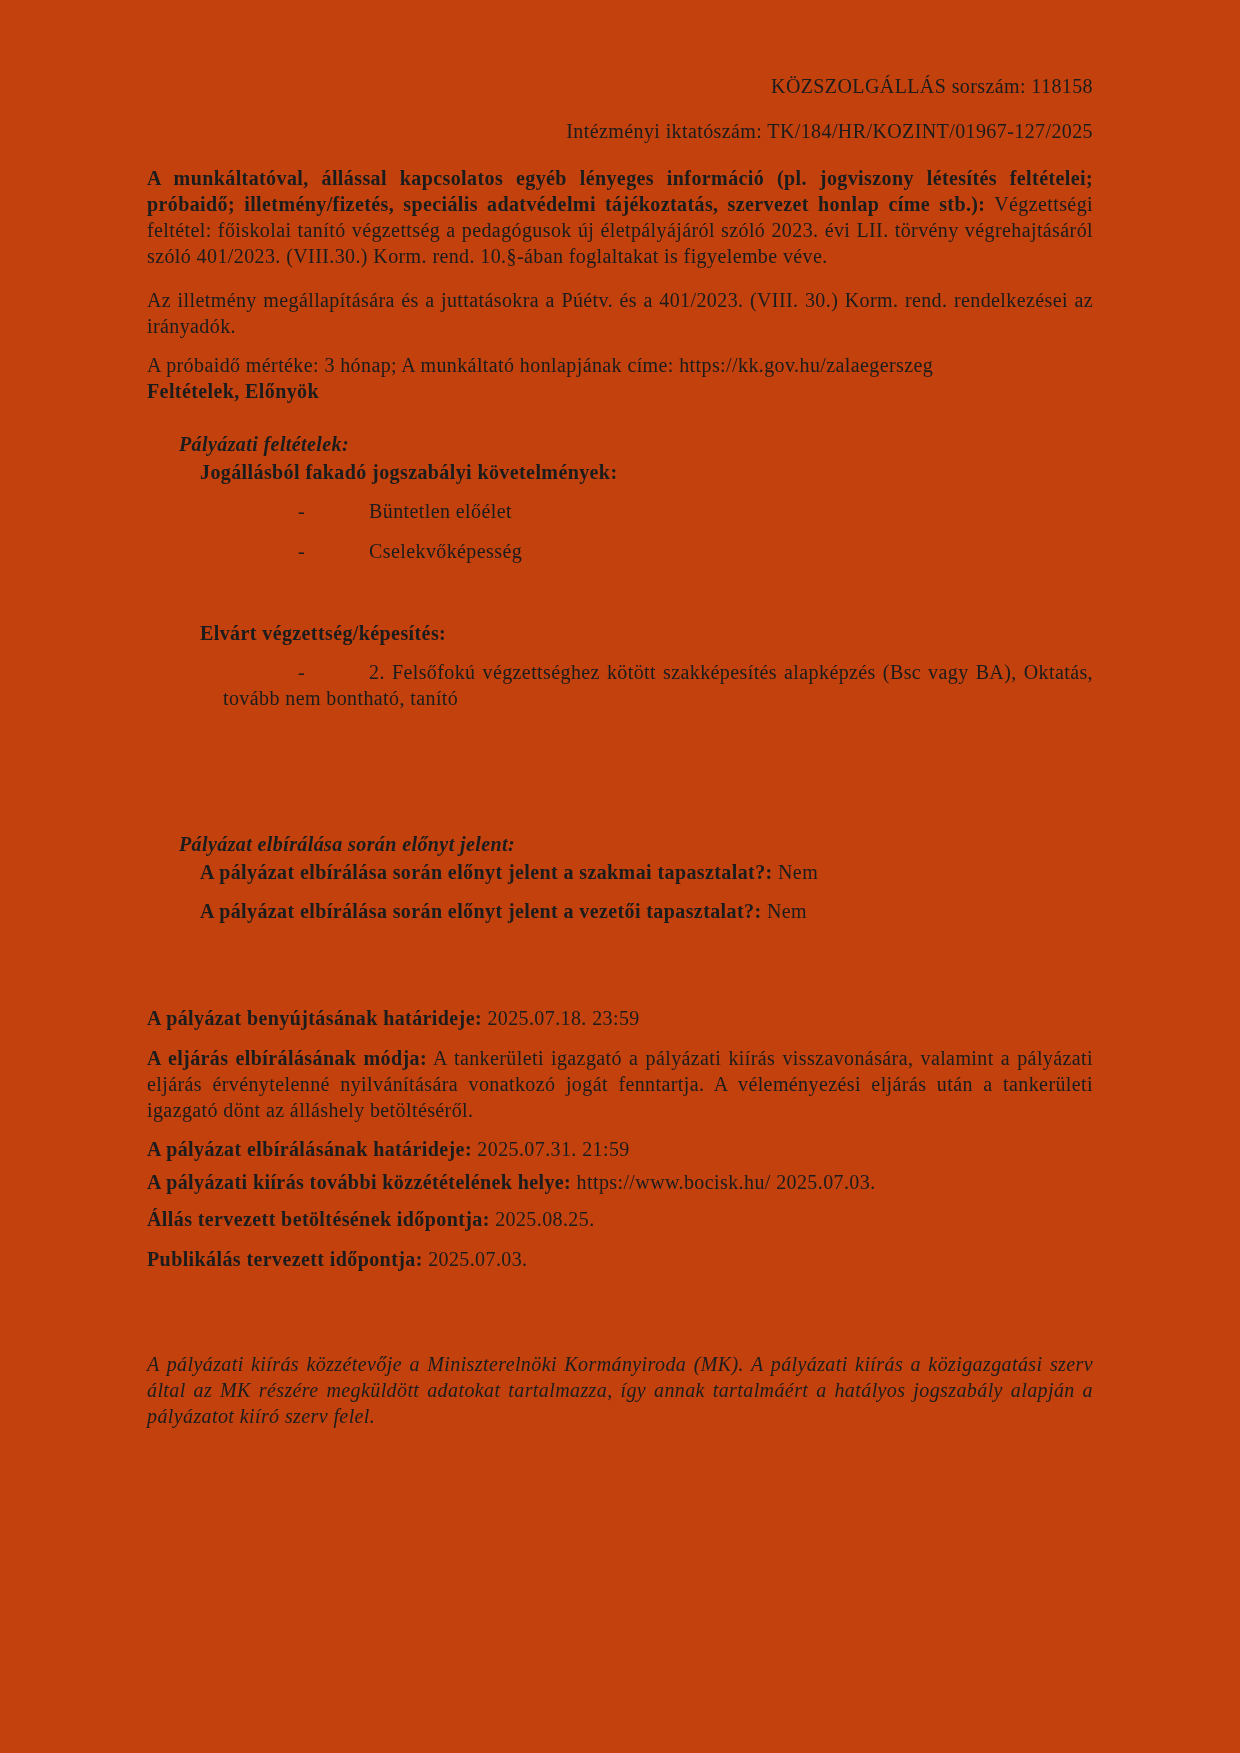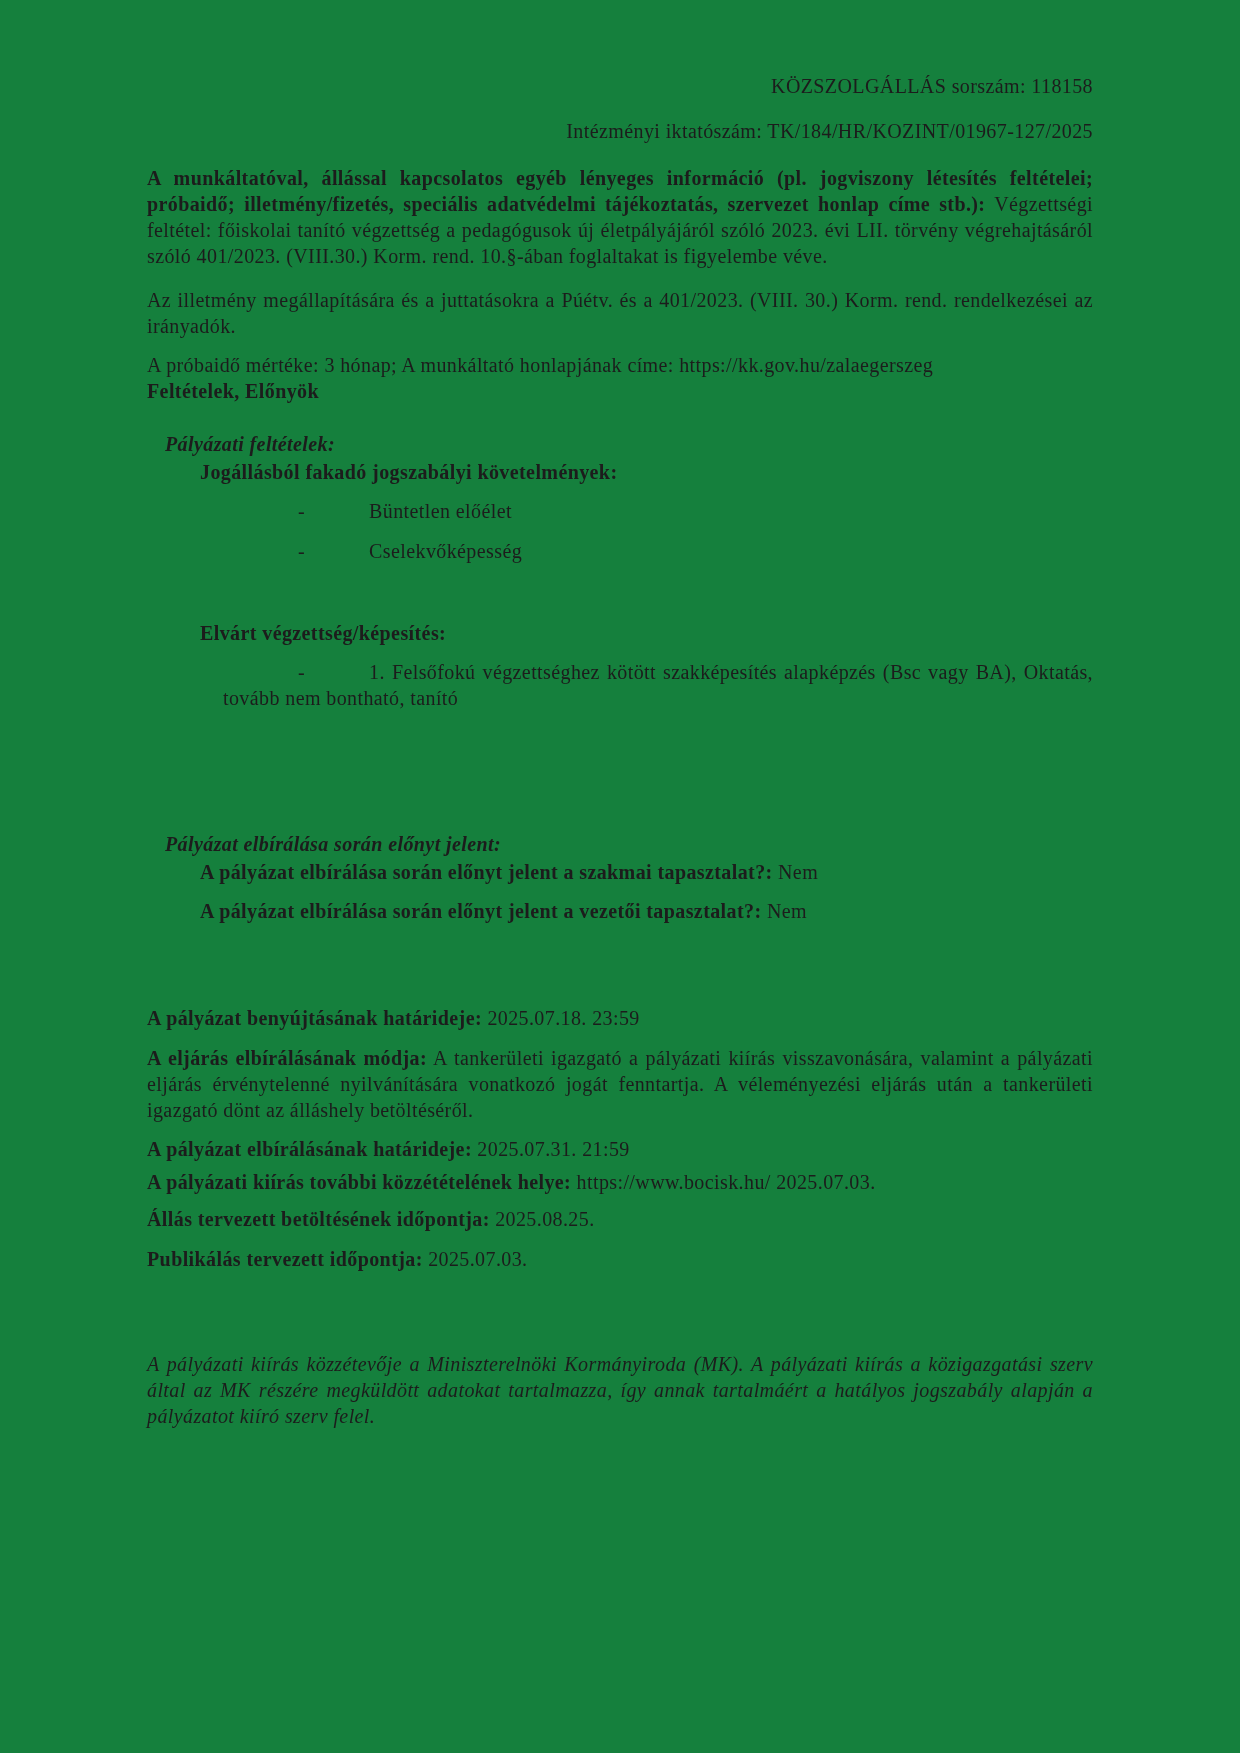--- a/index.html
+++ b/index.html
@@ -2,34 +2,34 @@
 <html><head>
 <meta charset="utf-8">
 <style>
   html, body { margin: 0; padding: 0; background: #ffffff; }
   .page {
     position: relative;
     width: 1240px;
     height: 1753px;
     box-sizing: border-box;
     padding: 60px 147px 0 147px;
-    background: #15803d;
+    background: #c2410c;
     font-family: "Liberation Serif", "DejaVu Serif", serif;
     font-size: 20px;
     line-height: 26px;
     letter-spacing: 0.4px;
     color: #1c1c1c;
     overflow: hidden;
   }
   p { margin: 0; padding: 0; }
   .right   { text-align: right; }
   .justify { text-align: justify; }
   .b { font-weight: bold; }
   .i { font-style: italic; }
-  .indent-1 { margin-left: 18px; }   
+  .indent-1 { margin-left: 32px; }   
   .indent-2 { margin-left: 53px; }   
   .bullet   { margin-left: 76px; text-indent: 75px; }
   .tab      { display: inline-block; width: 64px; }
 </style>
 </head>
 <body>
 
 <div class="page">
 
   <div>
@@ -46,21 +46,21 @@
   <div>
     <p class="b" style="">Feltételek, Előnyök</p>
 
     <p class="b i indent-1" style="margin-top:27px">Pályázati feltételek:</p>
     <p class="b indent-2" style="margin-top:2px">Jogállásból fakadó jogszabályi követelmények:</p>
 
     <p class="bullet" style="margin-top:13px"><span>-</span><span class="tab"></span><span>Büntetlen előélet</span></p>
     <p class="bullet" style="margin-top:14px"><span>-</span><span class="tab"></span><span>Cselekvőképesség</span></p>
 
     <p class="b indent-2" style="margin-top:56px">Elvárt végzettség/képesítés:</p>
-    <p class="bullet justify" style="margin-top:13px"><span>-</span><span class="tab"></span><span>1. Felsőfokú végzettséghez kötött szakképesítés  alapképzés (Bsc vagy BA), Oktatás, tovább nem bontható, tanító</span></p>
+    <p class="bullet justify" style="margin-top:13px"><span>-</span><span class="tab"></span><span>2. Felsőfokú végzettséghez kötött szakképesítés  alapképzés (Bsc vagy BA), Oktatás, tovább nem bontható, tanító</span></p>
   </div>
 
   <div>
     <p class="b i indent-1" style="margin-top:120px">Pályázat elbírálása során előnyt jelent:</p>
     <p class="indent-2" style="margin-top:2px"><strong>A pályázat elbírálása során előnyt jelent a szakmai tapasztalat?:</strong> <span>Nem</span></p>
     <p class="indent-2" style="margin-top:13px"><strong>A pályázat elbírálása során előnyt jelent a vezetői tapasztalat?:</strong> <span>Nem</span></p>
   </div>
 
   <div>
     <p style="margin-top:81px"><strong>A pályázat benyújtásának határideje:</strong> <span>2025.07.18. 23:59</span></p>

